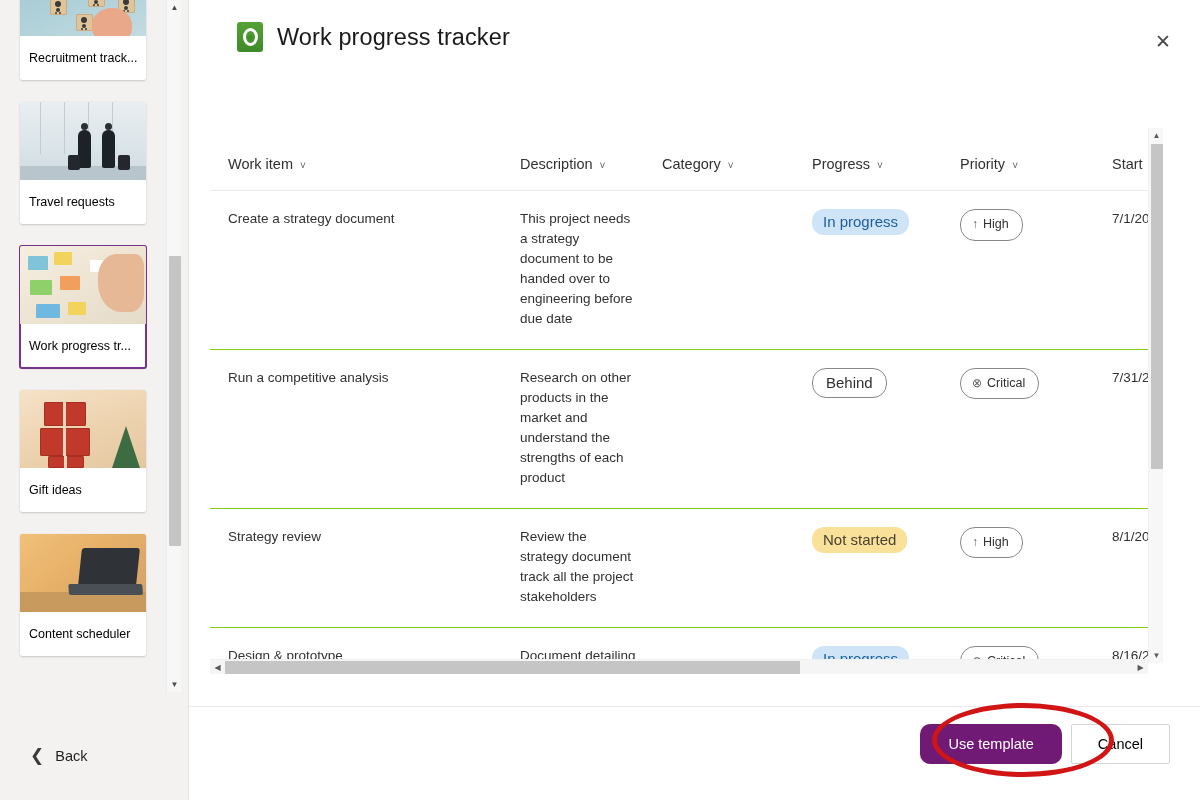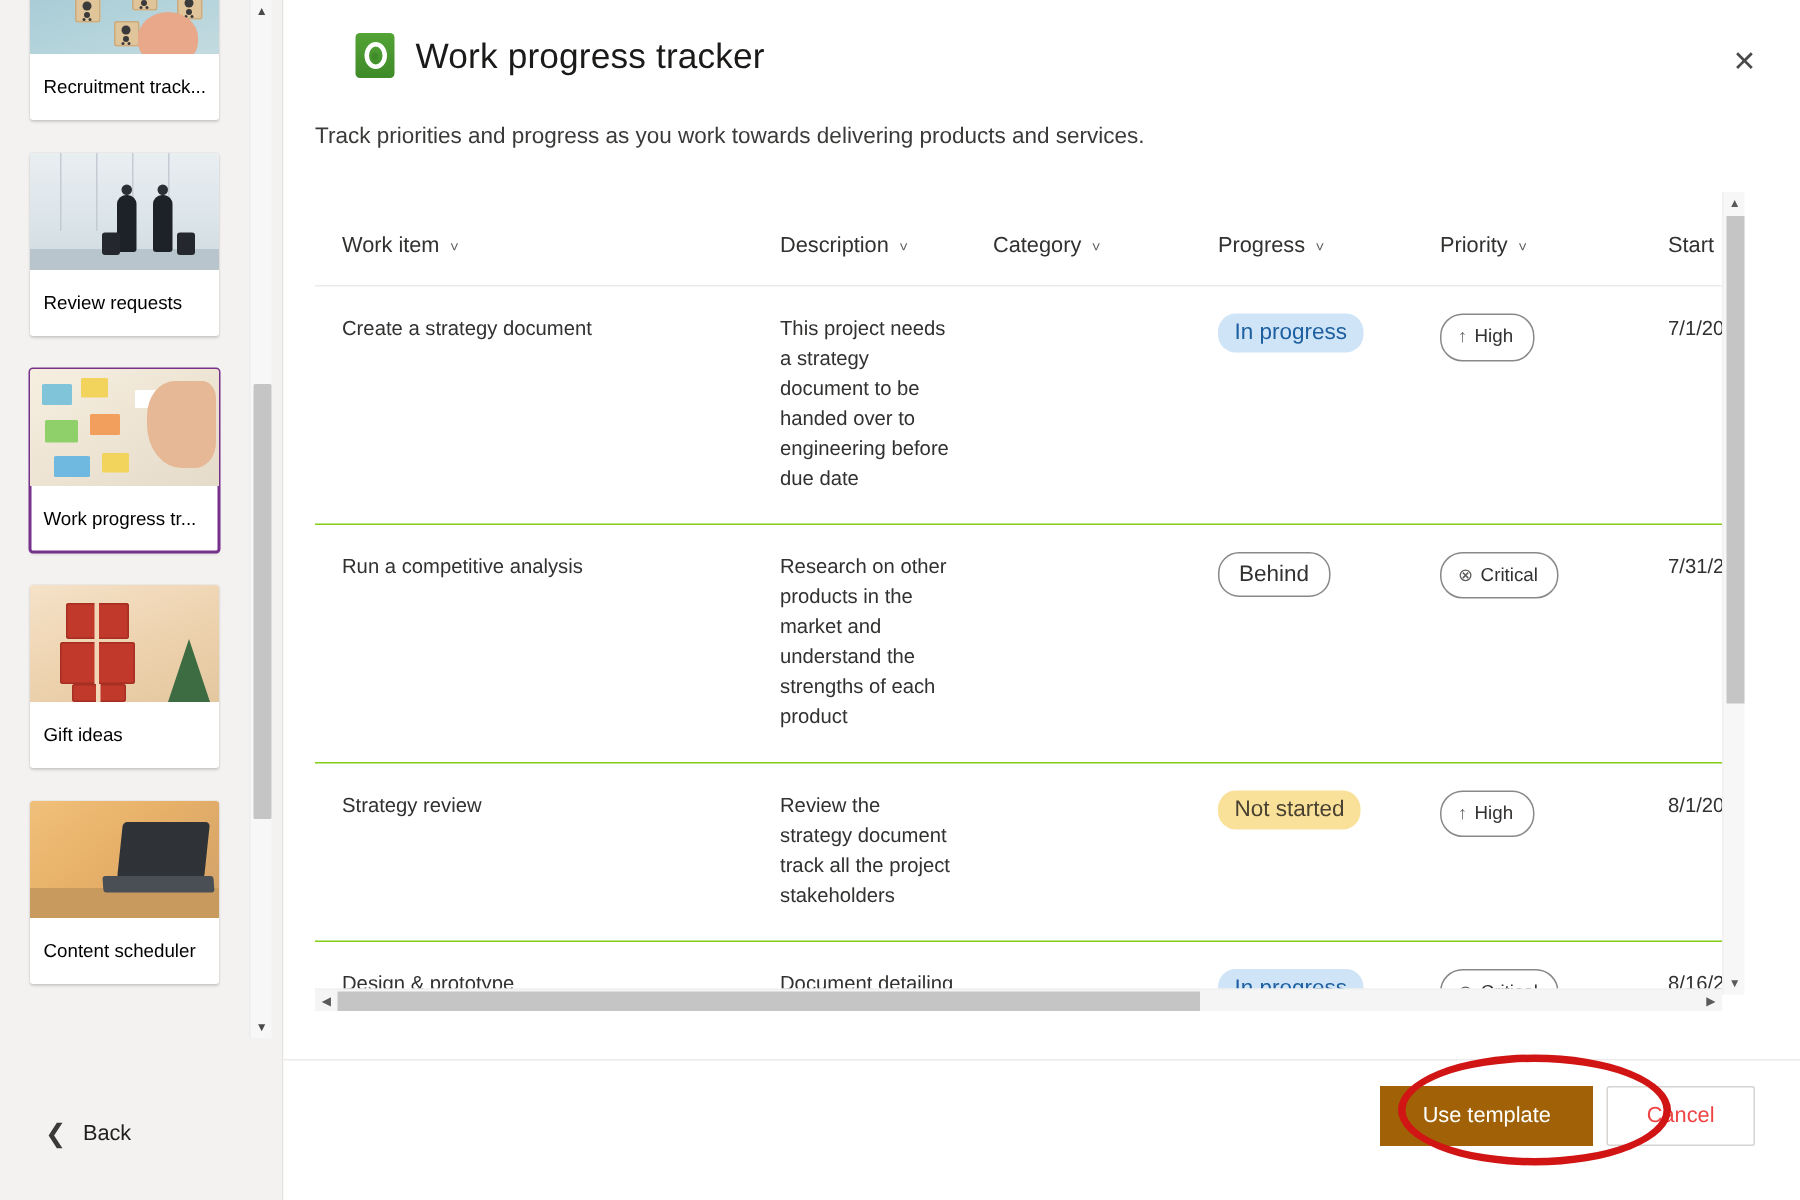--- a/index.html
+++ b/index.html
@@ -232,26 +232,26 @@
   }
   .h-arrow.left { left: 0; } .h-arrow.right { right: 0; }
 
   .footer-sep {
     position: absolute; left: 189px; top: 706px; width: 1011px; height: 1px; background: #edebe9;
   }
   .footer {
     position: absolute; right: 30px; top: 724px; display: flex; gap: 0px; align-items: center;
   }
   .btn-primary {
-    background: #a16207; color: #ffffff; border: none;
+    background: #701a75; color: #ffffff; border: none;
     height: 40px; padding: 0 28px; font-size: 14.5px;
-    font-family: "Liberation Sans", sans-serif; cursor: pointer; border-radius: 0;
+    font-family: "Liberation Sans", sans-serif; cursor: pointer; border-radius: 10px;
   }
   .btn-secondary {
-    background: #ffffff; color: #ef4444; border: 1px solid #d6d3d1;
+    background: #ffffff; color: #000000; border: 1px solid #d6d3d1;
     height: 40px; padding: 0 26px; font-size: 14.5px; margin-left: 9px;
     font-family: "Liberation Sans", sans-serif; cursor: pointer; border-radius: 2px;
   }
   .annot-ellipse {
     position: absolute; left: 932px; top: 703px; width: 182px; height: 74px;
     border: 5px solid #d11414; border-radius: 50%; pointer-events: none;
   }
 </style>
 </head>
 <body>
@@ -279,21 +279,21 @@
             <div class="pane" style="left:20px;"></div>
             <div class="pane" style="left:44px;"></div>
             <div class="pane" style="left:68px;"></div>
             <div class="pane" style="left:92px;"></div>
             <div class="floor"></div>
             <div class="person" style="left:58px;"></div>
             <div class="person" style="left:82px;"></div>
             <div class="bag" style="left:48px;"></div>
             <div class="bag" style="left:98px;"></div>
           </div>
-          <div class="tpl-label">Review requests</div>
+          <div class="tpl-label">Travel requests</div>
         </div>
 
         <div class="tpl-card selected">
           <div class="tpl-thumb th-work">
             <div class="note" style="left:8px;top:10px;width:20px;height:14px;background:#7fc4d8;"></div>
             <div class="note" style="left:34px;top:6px;width:18px;height:13px;background:#f2d35c;"></div>
             <div class="note" style="left:10px;top:34px;width:22px;height:15px;background:#8fd06a;"></div>
             <div class="note" style="left:40px;top:30px;width:20px;height:14px;background:#f29e5c;"></div>
             <div class="note" style="left:16px;top:58px;width:24px;height:14px;background:#6fb8e0;"></div>
             <div class="note" style="left:48px;top:56px;width:18px;height:13px;background:#f2d35c;"></div>
@@ -340,21 +340,20 @@
 
     <div class="close-btn">✕</div>
 
     <div class="dlg-header">
       <div class="app-icon">
         <div class="ring"></div>
       </div>
       <div class="dlg-title">Work progress tracker</div>
     </div>
 
-    <div class="dlg-subtitle">Track priorities and progress as you work towards delivering products and services.</div>
 
     <div class="table-wrap">
       <div class="table-viewport">
         <table class="grid">
           <colgroup>
             <col class="c-work">
               <col class="c-desc">
               <col class="c-cat">
             <col class="c-prog">
               <col class="c-prio">

